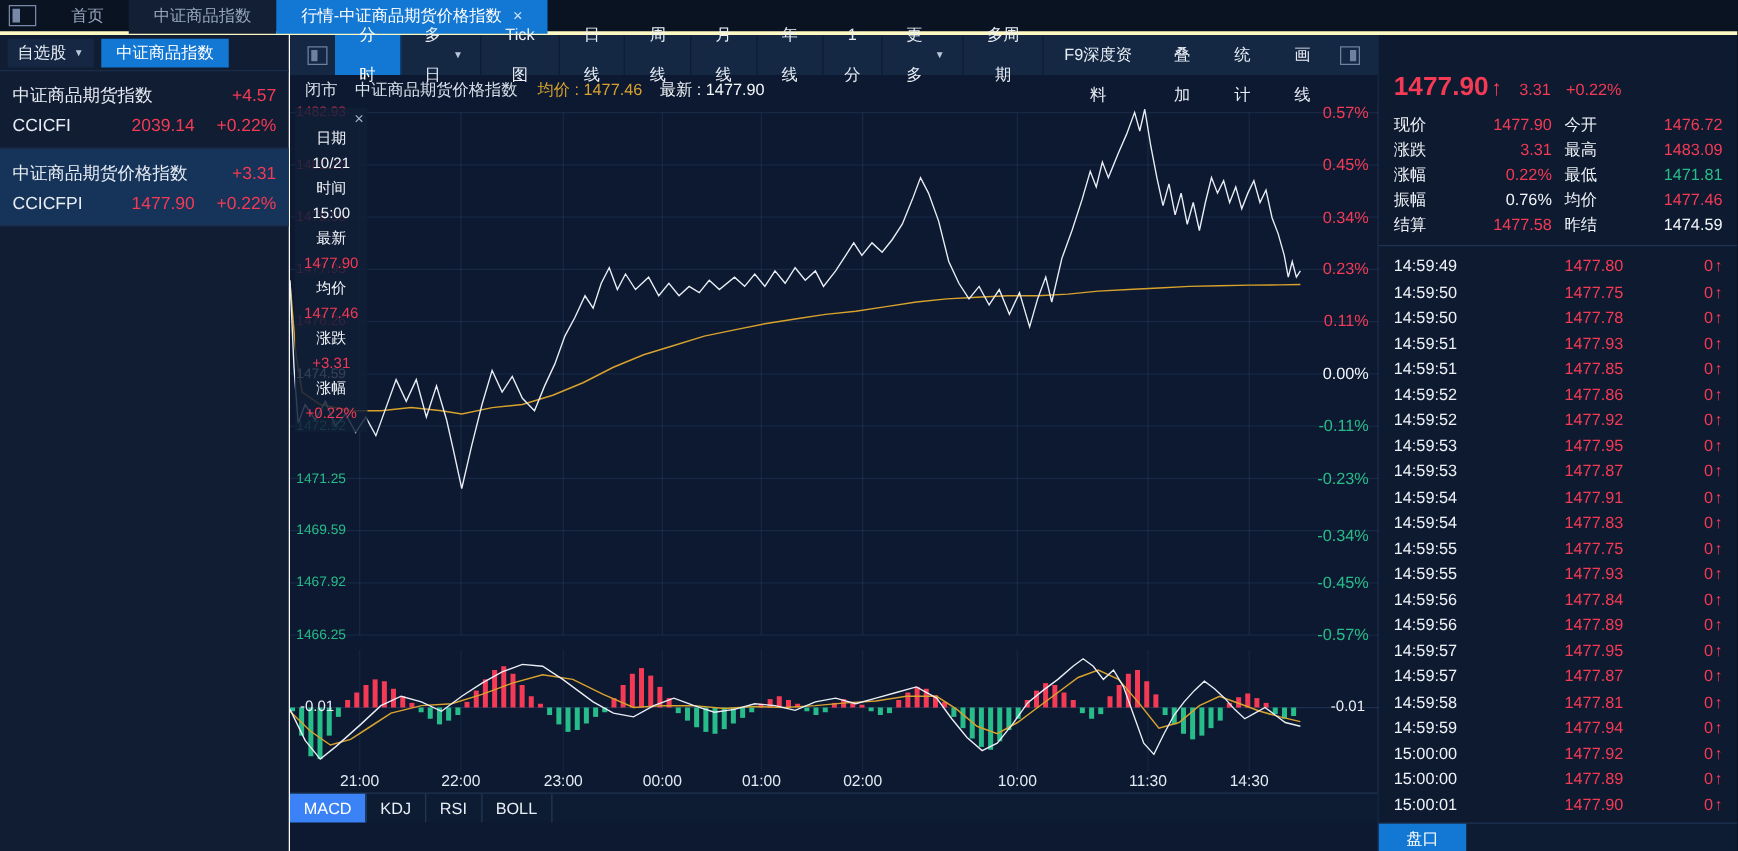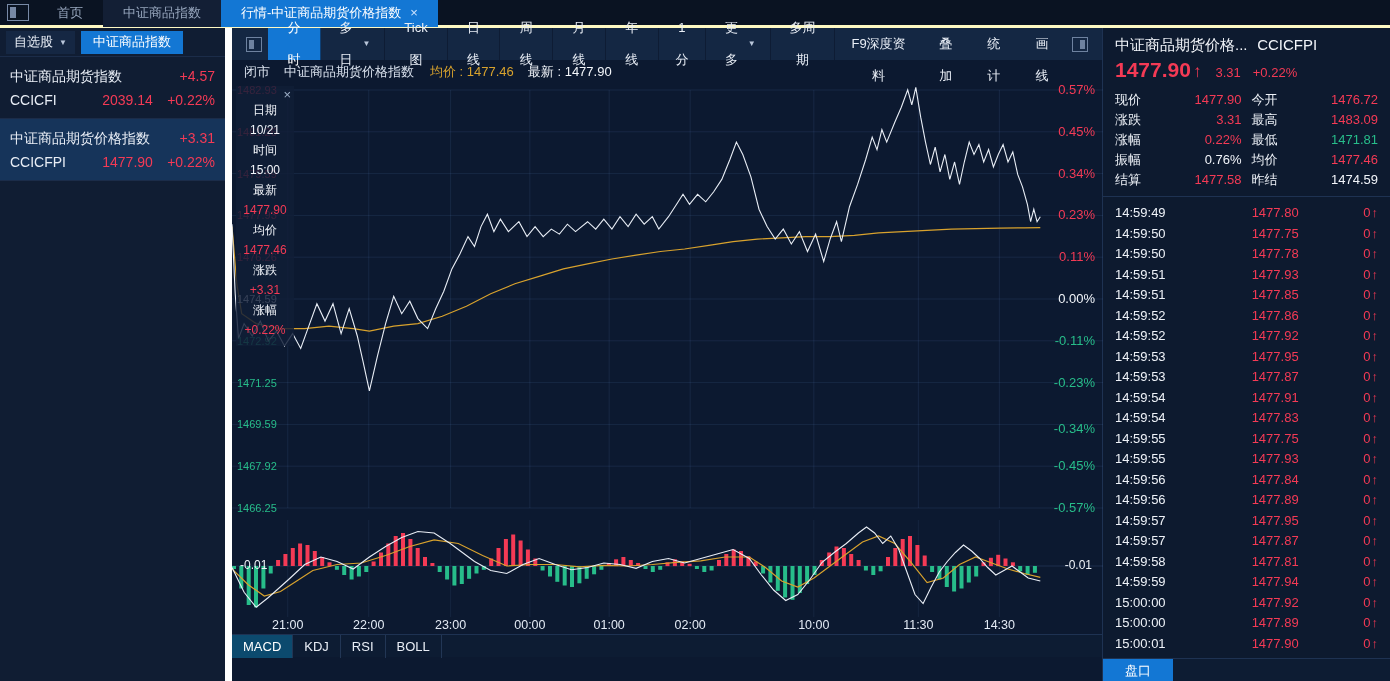--- a/index.html
+++ b/index.html
@@ -12,21 +12,21 @@
   .win-icon { width:22px; height:17px; border:1px solid #7789a6; margin:0 8px 0 7px; position:relative; display:inline-block; }
   .win-icon i { position:absolute; left:2px; top:2px; bottom:2px; width:6px; background:#7789a6; }
   .tab { height:28px; line-height:28px; padding:0 20px; font-size:13px; color:#97a6bd; cursor:default; white-space:nowrap; }
   .tab.t1 { background:#131f35; }
   .tab.active { background:#1377d4; color:#fff; }
   .tab .tclose { margin-left:9px; color:#cfe4ff; font-size:13px; }
 
   .content { display:flex; height:653px; }
 
   
-  .sidebar { width:232px; background:#101d33; border-right:7px solid #ffffff; position:relative; }
+  .sidebar { width:232px; background:#101d33; border-right:1px solid #ffffff; position:relative; }
   .side-head { height:29px; display:flex; align-items:center; padding:0 6px; gap:6px; border-bottom:1px solid #1b2c49; }
   .grp-btn { background:#152743; color:#e9eef6; border:none; font-size:13px; height:23px; padding:0 8px; display:flex; align-items:center; gap:6px; }
   .grp-btn .caret { font-size:8px; color:#b9c6da; }
   .mkt-btn { background:#1377d4; color:#fff; border:none; font-size:13px; height:23px; padding:0 12px; }
   .w-item { padding:7px 10px 6px 10px; border-bottom:1px solid #1b2c49; }
   .w-item.sel { background:#16345a; }
   .w-row { display:flex; justify-content:space-between; align-items:center; line-height:24px; font-size:14px; }
   .w-name { color:#e9eef6; }
   .w-code { color:#e9eef6; width:78px; }
   .w-price { color:#f43a55; flex:1; text-align:center; }
@@ -72,21 +72,21 @@
   .plot-macd { position:relative; height:97px; }
   #svg-macd { position:absolute; left:0; top:0; }
   .mx-left,.mx-right { position:absolute; top:38px; font-size:12px; color:#eef2f8; }
   .mx-left { left:8px; } .mx-right { right:10px; }
 
   .time-axis { position:relative; height:17px; font-size:12.5px; color:#e3eaf4; }
   .tx { position:absolute; top:0; transform:translateX(-50%); line-height:16px; }
 
   .bottom-tabs { height:23px; display:flex; background:#0d1c33; border-top:1px solid #1e3252; }
   .b-tab { height:23px; line-height:22px; padding:0 11px; font-size:13px; color:#e9eef6; background:transparent; border:none; border-right:1px solid #223655; }
-  .b-tab.active { background:#0c4a6e; color:#fff; }
+  .b-tab.active { background:#3b82f6; color:#fff; }
 
   
   .quote { width:287px; background:#0d1a2f; position:relative; font-size:13px; }
   .q-head { position:absolute; top:8px; left:12px; right:8px; white-space:nowrap; overflow:hidden; }
   .q-title { font-size:15px; color:#f2f5fa; }
   .q-code { font-size:15px; color:#f2f5fa; margin-left:6px; }
   .q-price { position:absolute; top:30px; left:12px; right:8px; display:flex; align-items:baseline; }
   .q-last { font-size:21px; font-weight:bold; color:#f43a55; }
   .q-arrow { font-size:17px; font-weight:bold; color:#f43a55; margin-left:2px; }
   .q-chg { color:#f43a55; margin-left:14px; }
@@ -426,24 +426,20 @@
         </div>
       <div class="bottom-tabs" id="bottom-tabs">
           <button class="b-tab active">MACD</button>
           <button class="b-tab">KDJ</button>
           <button class="b-tab">RSI</button>
           <button class="b-tab">BOLL</button>
         </div>
     </section>
 
     <aside class="quote">
-      <div class="q-head">
-        <span class="q-title">中证商品期货价格...</span>
-        <span class="q-code">CCICFPI</span>
-      </div>
       <div class="q-price">
         <span class="q-last">1477.90</span>
         <span class="q-arrow">↑</span>
         <span class="q-chg">3.31</span>
         <span class="q-pct">+0.22%</span>
       </div>
       <div class="q-stats" id="q-stats">
           <span class="qs-label">现价</span>
           <span class="qs-val c-up">1477.90</span>
           <span class="qs-label">今开</span>

